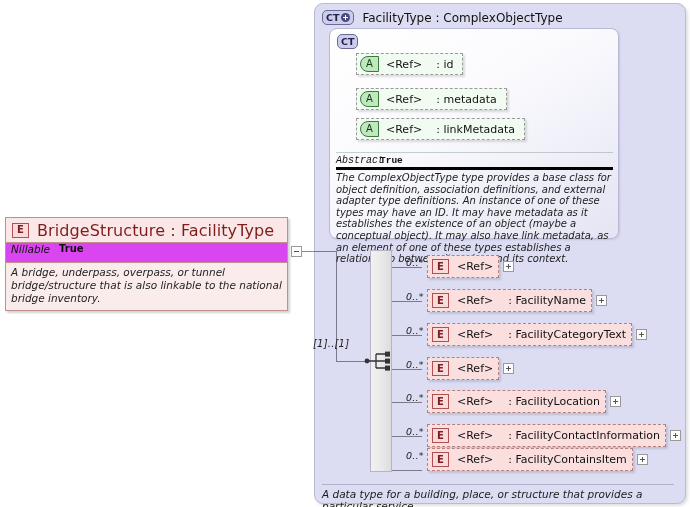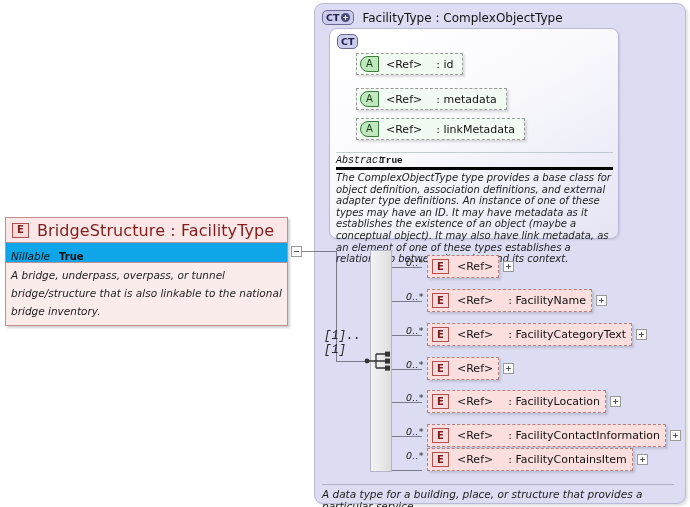--- a/index.html
+++ b/index.html
@@ -30,29 +30,29 @@
   #bridge-box .hdr .title{
     font-size:16px;color:#7f1d1d;margin-left:8px;letter-spacing:0.1px;
   }
   .badge-e{
     width:17px;height:15px;border:1px solid #b05050;background:#fadbdb;
     display:inline-flex;align-items:center;justify-content:center;
     font-size:10px;color:#7a2020;font-weight:bold;line-height:1;
     box-sizing:border-box;flex:0 0 auto;
   }
   #bridge-box .proprow{
-    height:19px;display:flex;align-items:flex-end;padding-left:5px;
-    border-bottom:1px solid #c08f8f;background:#0ea5e9;
+    height:19px;display:flex;align-items:flex-start;padding-left:5px;
+    border-bottom:1px solid #c08f8f;background:#d946ef;
     font-size:10.5px;color:#111;
   }
   #bridge-box .proprow .k{font-style:italic;width:48px;}
   #bridge-box .proprow .v{font-weight:bold;font-size:10px;}
   #bridge-box .doc{
     padding:3px 5px 5px 5px;font-size:10.5px;font-style:italic;color:#222;
-    line-height:18px;background:#fbecec;
+    line-height:13px;background:#fbecec;
   }
 
   
   .expander{
     width:11px;height:11px;border:1px solid #9a9a9a;background:#fdfdfd;
     box-sizing:border-box;position:relative;
   }
   .expander:before{
     content:"";position:absolute;left:2px;top:4px;width:5px;height:1px;background:#555;
   }
@@ -135,25 +135,24 @@
   }
 
   
   #seq-bar{
     left:370px;top:250px;width:22px;height:222px;
     background:linear-gradient(90deg,#f2f2f2 0%,#e9e9e9 55%,#dcdcdc 100%);
     border:1px solid #b4b4c6;box-sizing:border-box;
   }
   #seq-icon{left:364px;top:350px;width:34px;height:22px;}
   #seq-card{
-    left:324px;top:334px;width:40px;height:18px;
-    font-size:12px;font-style:italic;color:#222;
+    left:313px;top:334px;width:40px;height:18px;
+    font-size:10px;font-style:italic;color:#222;
     display:flex;align-items:center;justify-content:flex-start;
     letter-spacing:.2px;
-    font-family:Liberation Mono, monospace;
   }
 
   
   .el-row{position:absolute;display:flex;align-items:center;}
   .el-box{
     display:flex;align-items:center;
     border:1px dashed #b58080;
     background:#fbdede;
     height:23px;padding:0 5px 0 4px;
     box-sizing:border-box;

